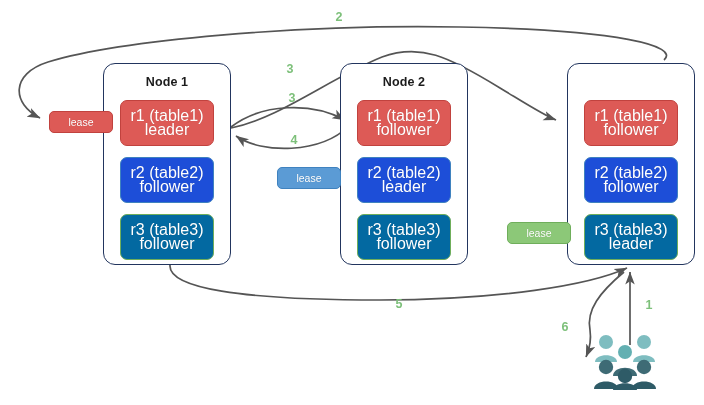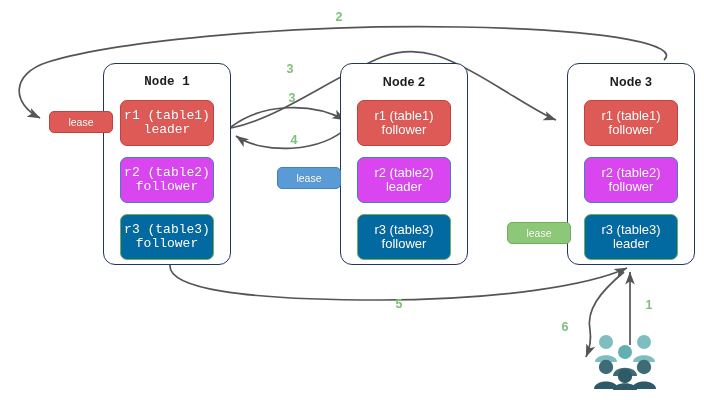--- a/index.html
+++ b/index.html
@@ -48,27 +48,27 @@
     left: 16px;
     right: 16px;
     height: 46px;
     border-radius: 7px;
     box-sizing: border-box;
     display: flex;
     flex-direction: column;
     align-items: center;
     justify-content: center;
     color: #ffffff;
-    font-size: 13px;
+    font-size: 16px;
     line-height: 14px;
     text-shadow: 0 0 1px rgba(0,0,0,.18);
   }
   .replica .ln { display: block; }
   .rep-red   { background: #dd5a56; border: 1.3px solid #c1423e; }
-  .rep-blue  { background: #d946ef; border: 1.3px solid #3f82bf; }
+  .rep-blue  { background: #1d4ed8; border: 1.3px solid #3f82bf; }
   .rep-green { background: #0369a1; border: 1.3px solid #6fae5b; }
   .rep-r1 { top: 36px; }
   .rep-r2 { top: 93px; }
   .rep-r3 { top: 150px; }
 
   .lease {
     position: absolute;
     width: 64px;
     height: 22px;
     border-radius: 5px;
@@ -123,21 +123,21 @@
 
     <path d="M 349,126 C 320,154 262,154 236,136" fill="none" stroke="#555555" stroke-width="1.7" marker-end="url(#ah)"></path>
 
     <path d="M 170,265 C 168,288 240,300 380,300 C 500,300 590,285 627,268" fill="none" stroke="#555555" stroke-width="1.7" marker-end="url(#ah)"></path>
 
     <path d="M 630,345 L 630,272" fill="none" stroke="#555555" stroke-width="1.7" marker-end="url(#ah)"></path>
 
     <path d="M 624,272 C 600,292 586,310 590,330 C 592,344 588,352 586,357" fill="none" stroke="#555555" stroke-width="1.7" marker-end="url(#ah)"></path>
   </svg>
 
-  <div class="node-box" style="left:103px; top:63px; width:128px; height:202px;font-family:Liberation Mono, monospace;">
+  <div class="node-box" style="left:103px; top:63px; width:128px; height:202px;">
     <div class="node-title">Node 1</div>
     <div class="replica rep-red rep-r1">
       <span class="ln">r1 (table1)</span>
       <span class="ln">leader</span>
     </div>
     <div class="replica rep-blue rep-r2">
       <span class="ln">r2 (table2)</span>
       <span class="ln">follower</span>
     </div>
     <div class="replica rep-green rep-r3">
@@ -156,21 +156,20 @@
       <span class="ln">r2 (table2)</span>
       <span class="ln">leader</span>
     </div>
     <div class="replica rep-green rep-r3">
       <span class="ln">r3 (table3)</span>
       <span class="ln">follower</span>
     </div>
   </div>
 
   <div class="node-box" style="left:567px; top:63px; width:128px; height:202px;">
-    <div class="node-title">Node 3</div>
     <div class="replica rep-red rep-r1">
       <span class="ln">r1 (table1)</span>
       <span class="ln">follower</span>
     </div>
     <div class="replica rep-blue rep-r2">
       <span class="ln">r2 (table2)</span>
       <span class="ln">follower</span>
     </div>
     <div class="replica rep-green rep-r3">
       <span class="ln">r3 (table3)</span>

